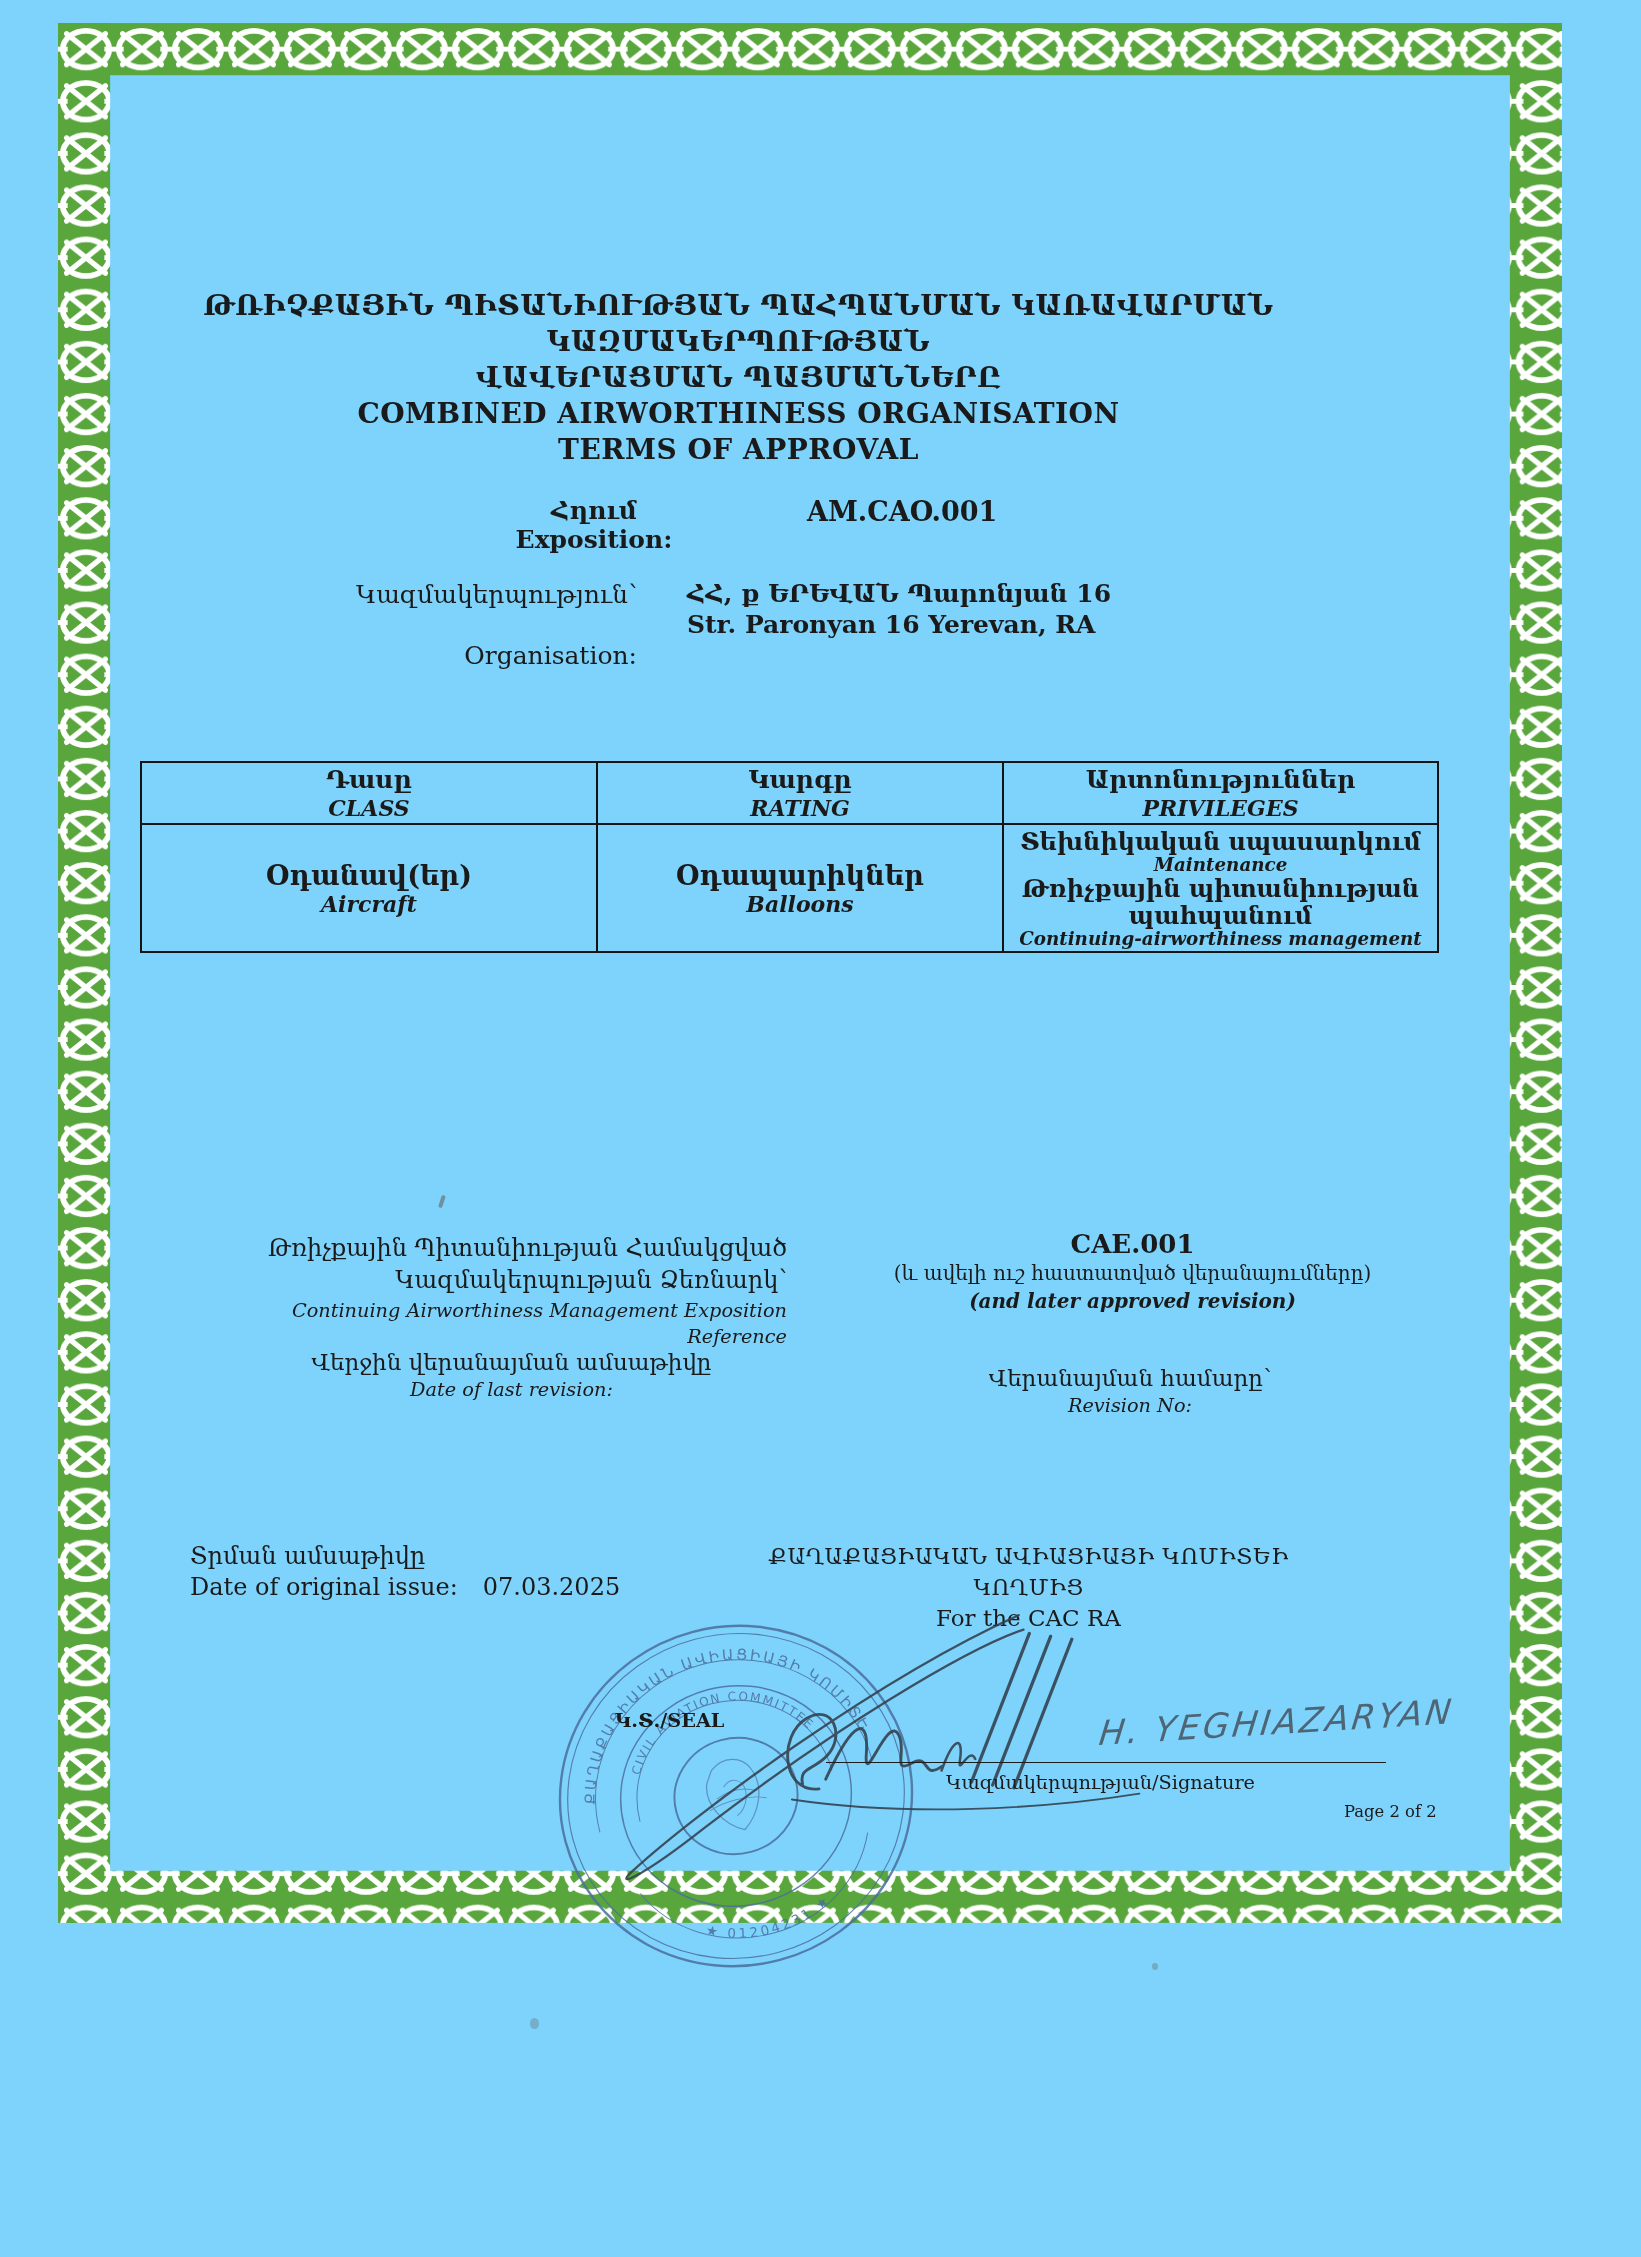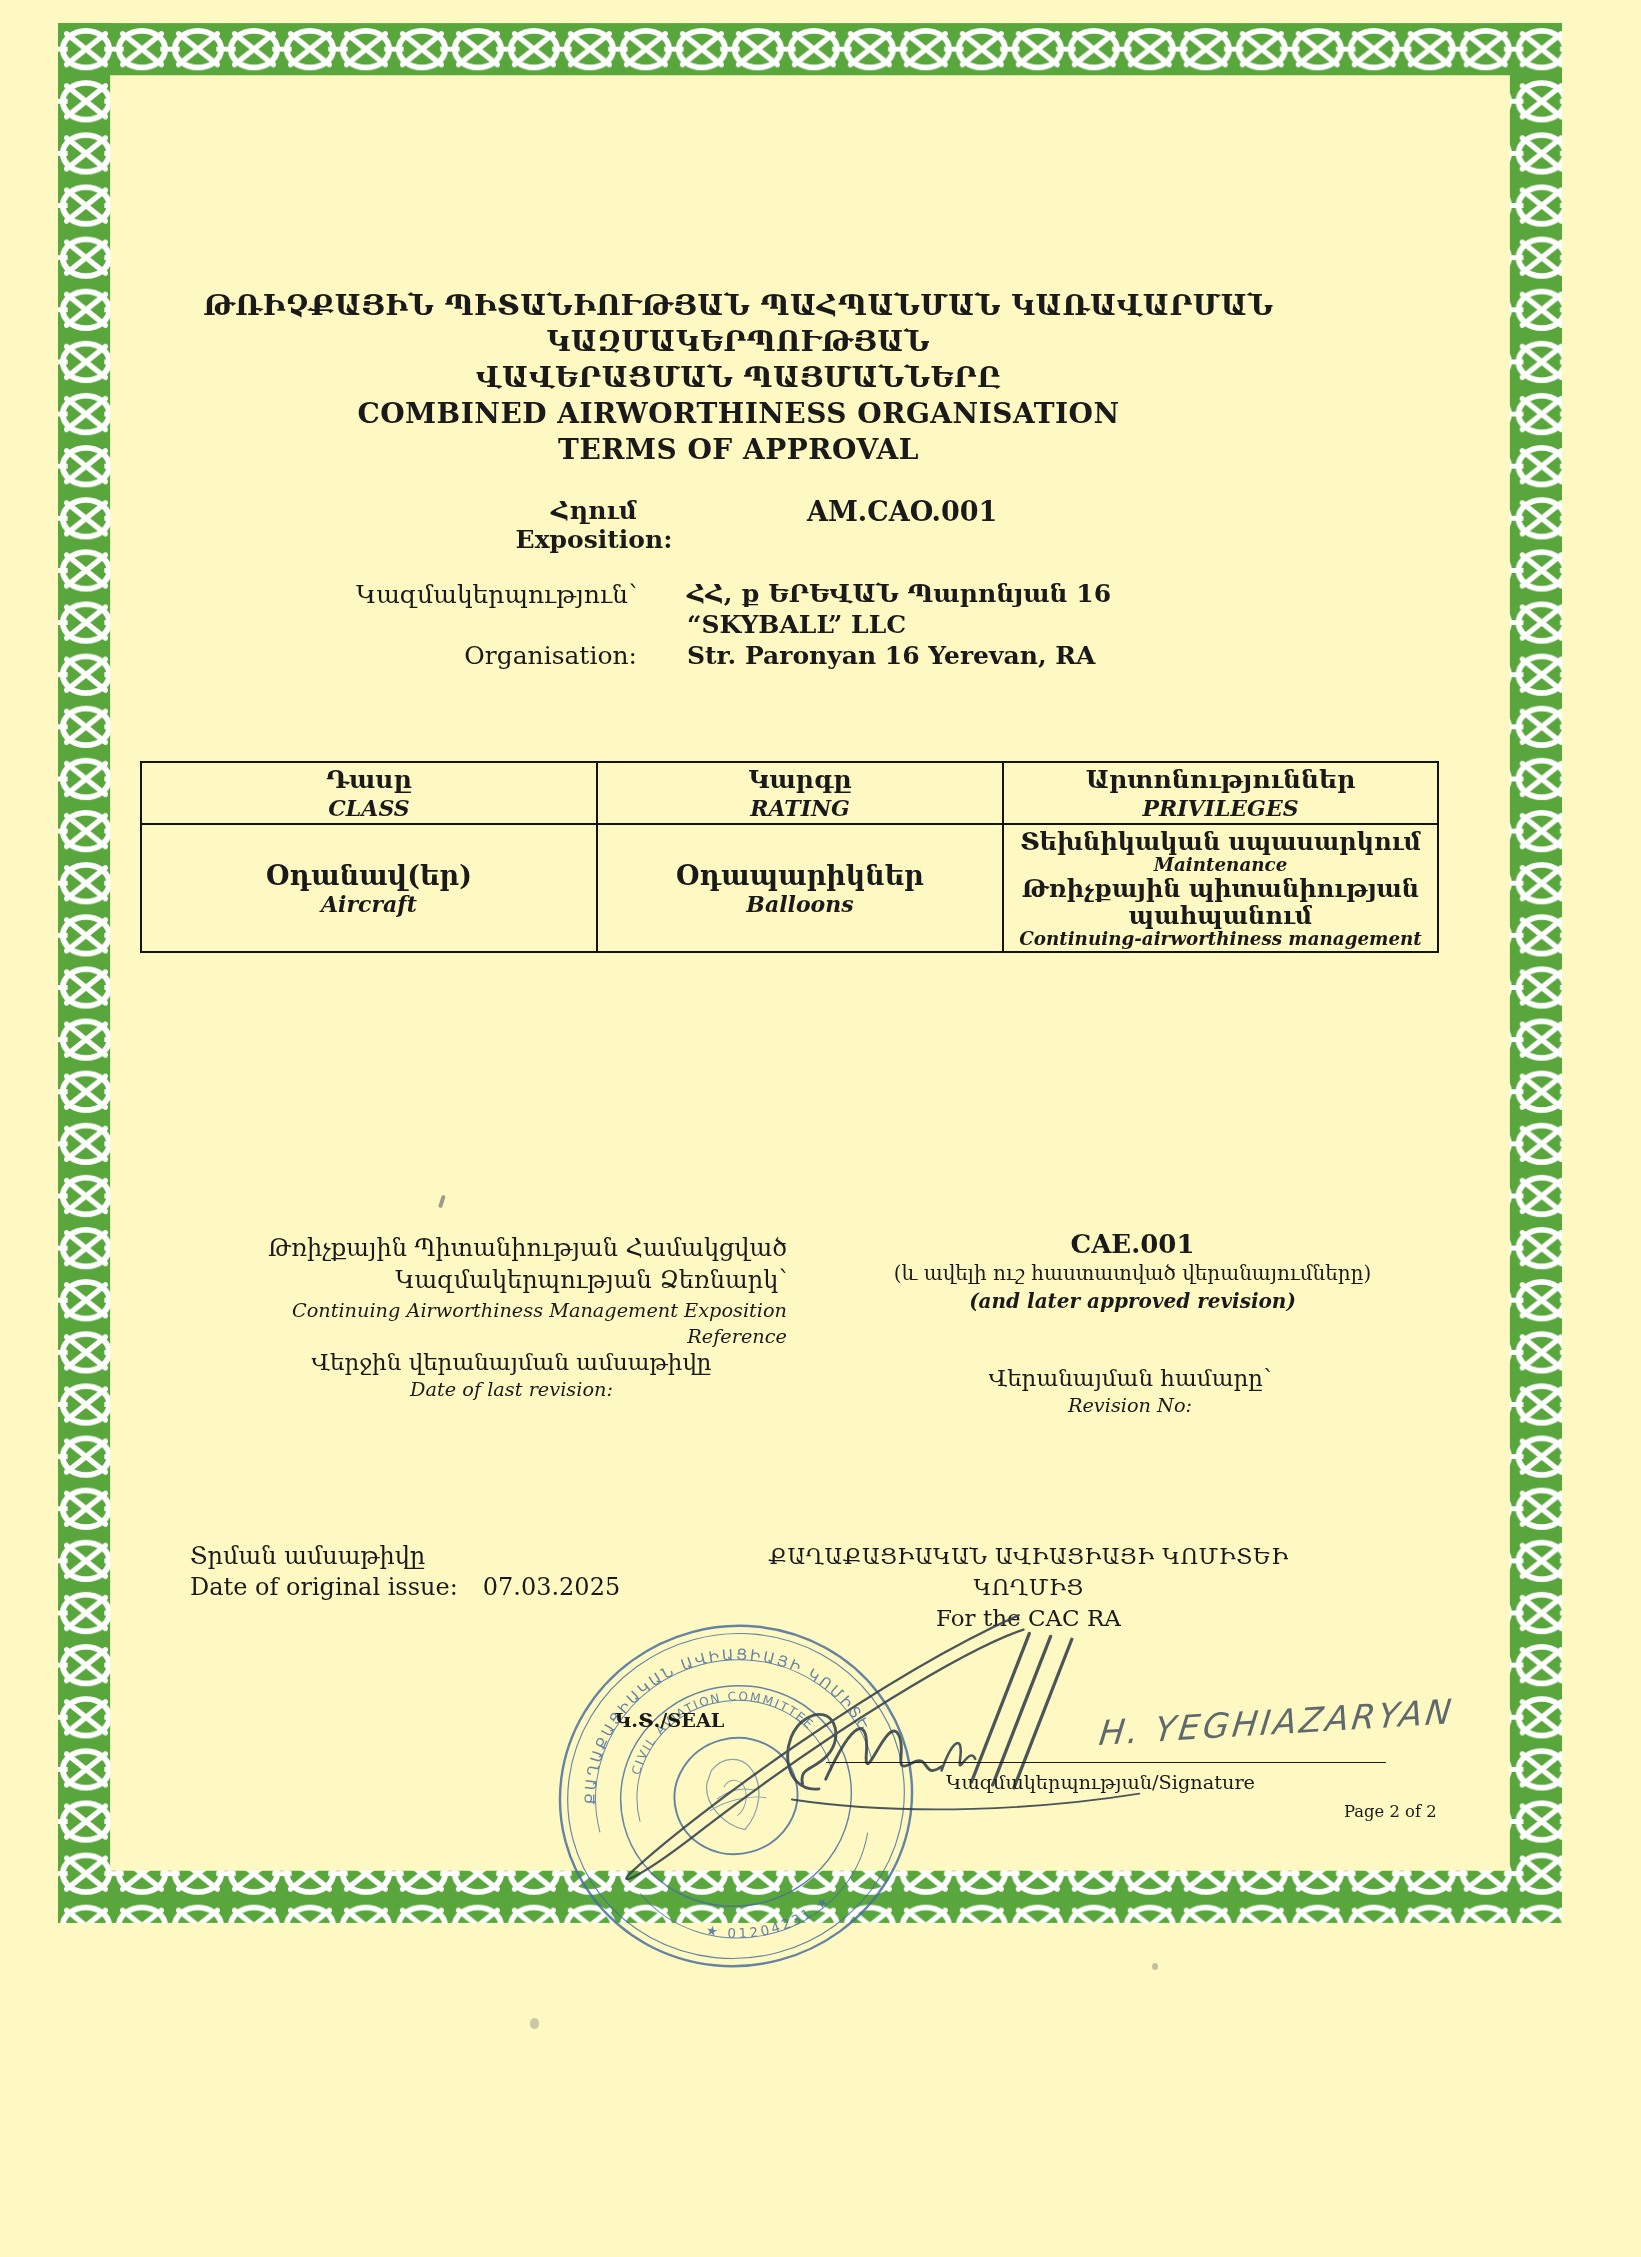--- a/index.html
+++ b/index.html
@@ -1,19 +1,19 @@
 <!DOCTYPE html>
 <html><head>
 <meta charset="utf-8">
 <style>
   html,body{margin:0;padding:0;background:#ffffff;}
   .page{
     position:relative;
     width:1641px;height:2257px;
-    background:#fef9c3;
+    background:#7dd3fc;
     font-family:"DejaVu Serif","DejaVu Sans","Liberation Serif",serif;
     color:#1a1a1a;
     overflow:hidden;
   }
   .abs{position:absolute;}
 
   
   .title{left:135px;top:288px;width:1207px;text-align:center;font-weight:bold;}
   .title div{font-size:28px;line-height:36px;letter-spacing:0.5px;}
 
@@ -121,21 +121,20 @@
   <div class="abs ref-label">
     <div>Հղում</div>
     <div>Exposition:</div>
   </div>
   <div class="abs ref-value">AM.CAO.001</div>
 
   <div class="abs org-label-hy">Կազմակերպություն՝</div>
   <div class="abs org-label-en">Organisation:</div>
   <div class="abs org-values">
     <div>ՀՀ, ք ԵՐԵՎԱՆ Պարոնյան 16</div>
-    <div>“SKYBALL” LLC</div>
     <div>Str. Paronyan 16 Yerevan, RA</div>
   </div>
 
   <div class="abs approval-table">
     <div class="cell th">
       <div class="hy-h">Դասը</div>
       <div class="en-h">CLASS</div>
     </div>
     <div class="cell th">
       <div class="hy-h">Կարգը</div>

